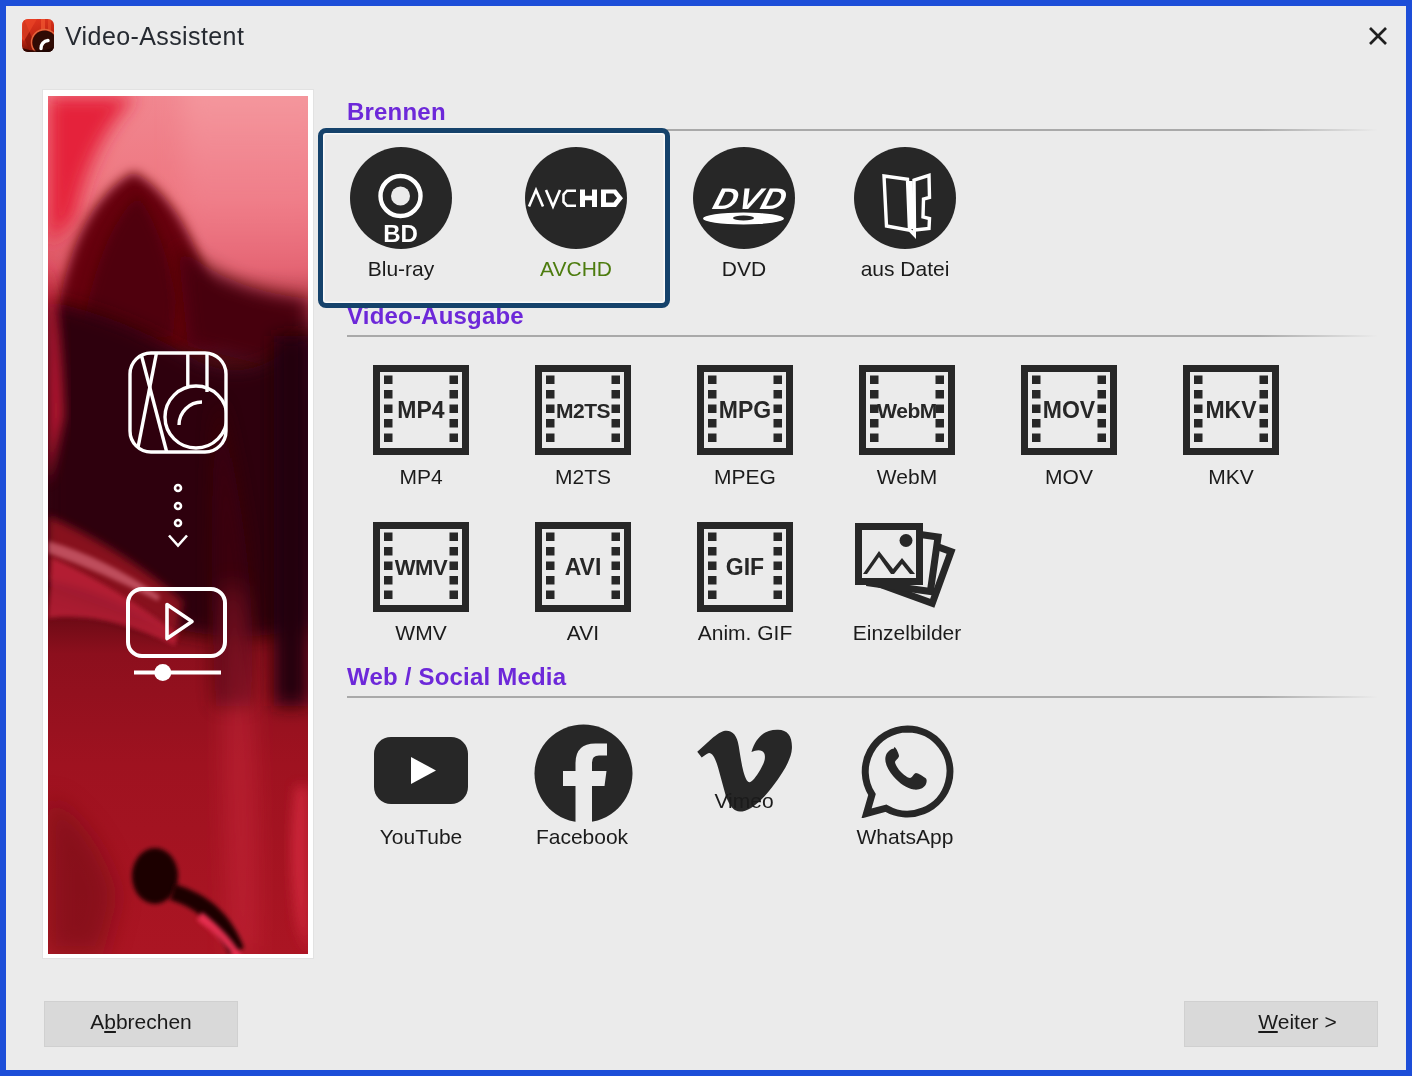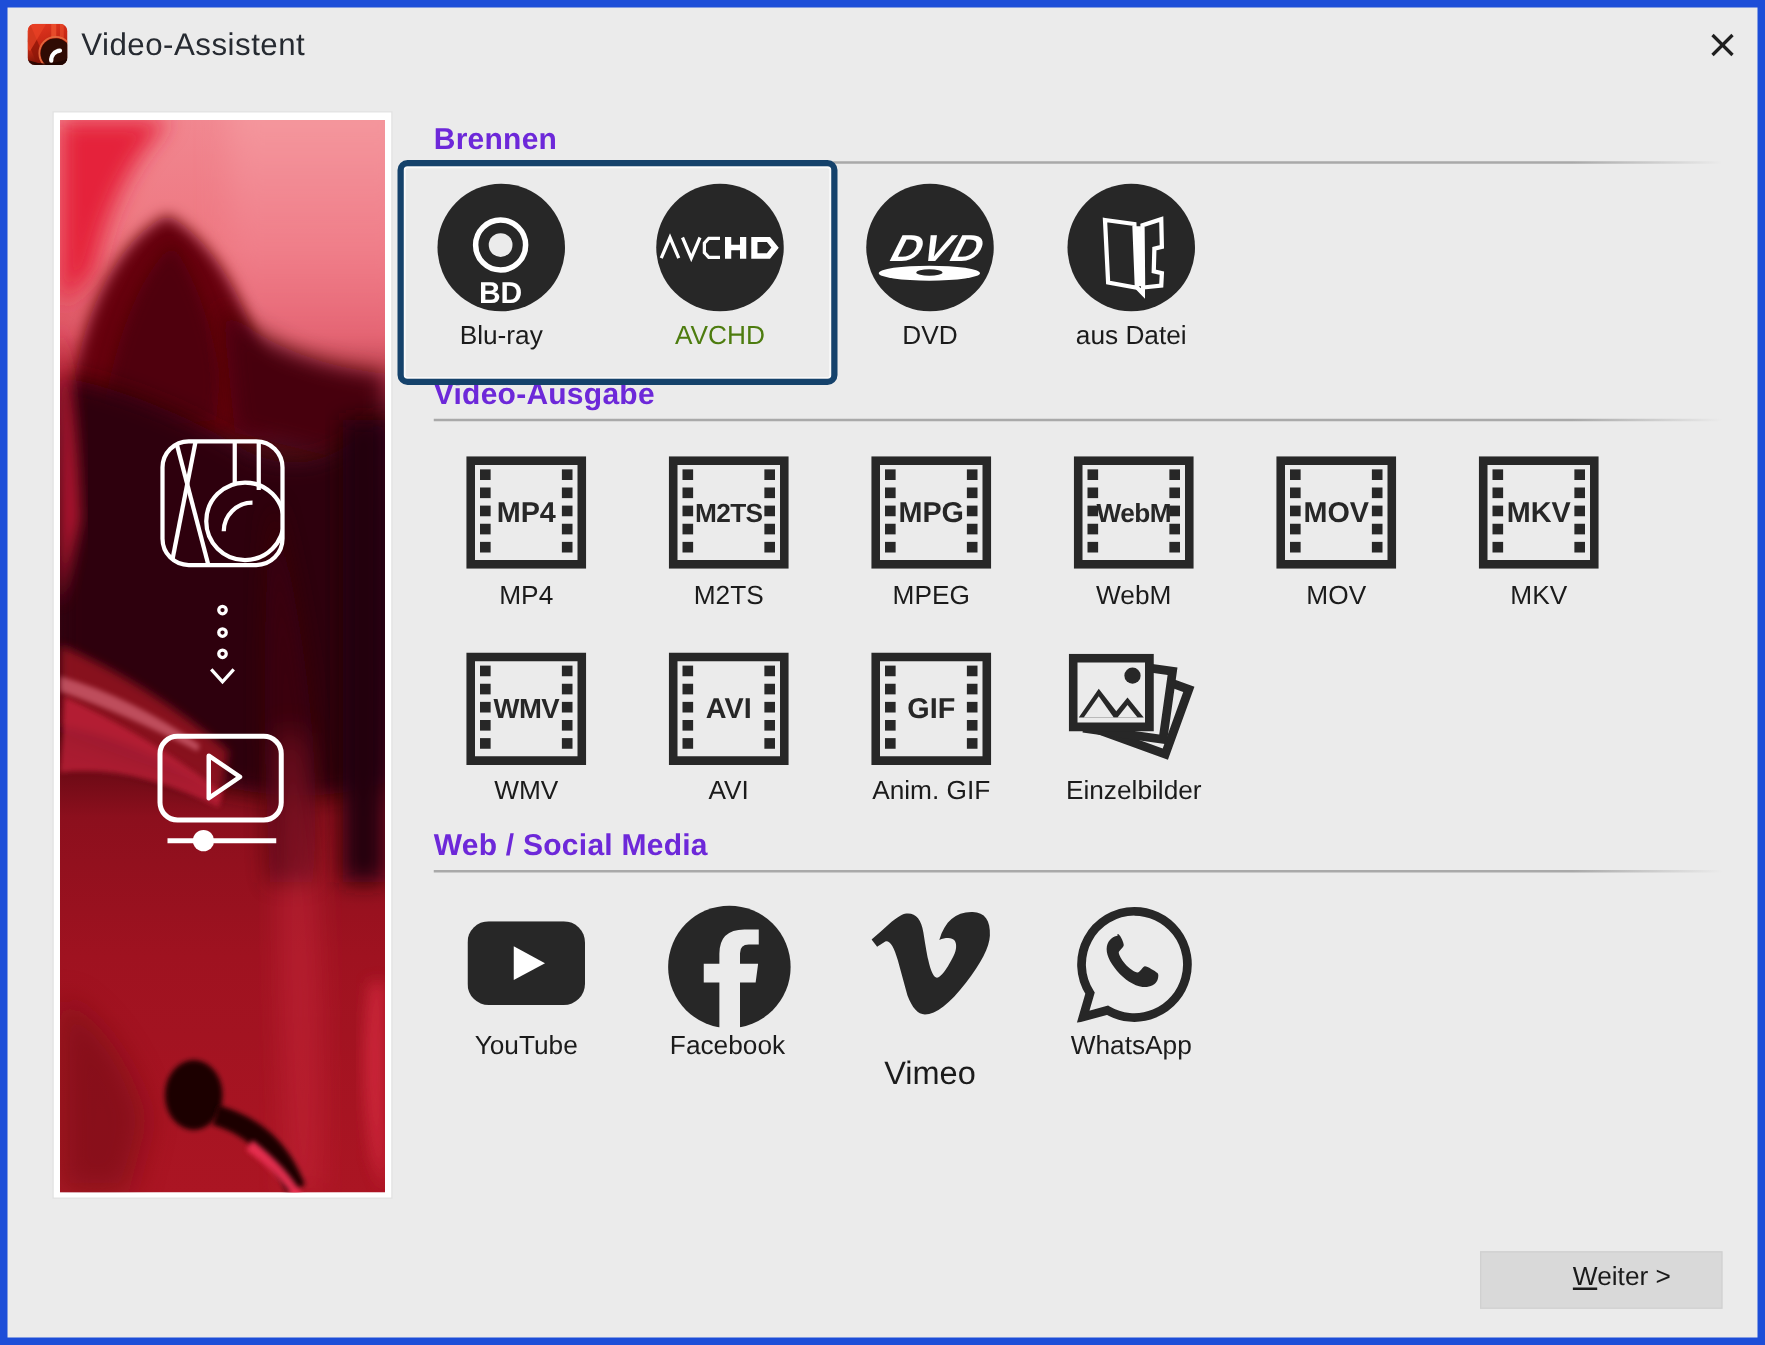--- a/index.html
+++ b/index.html
@@ -353,17 +353,20 @@
 </svg>
 <svg style="position:absolute;left:691px;top:722px" width="96" height="84" viewBox="0 0 96 84">
 <path fill="#272727" transform="translate(-7,-12) scale(4.55)" d="M22.396 7.164c-.093 2.026-1.507 4.799-4.245 8.32C15.322 19.161 12.928 21 10.97 21c-1.214 0-2.24-1.119-3.079-3.359-.56-2.053-1.119-4.106-1.679-6.159-.622-2.24-1.29-3.36-2.004-3.36-.156 0-.7.327-1.634.98L1.594 7.84c1.027-.902 2.04-1.805 3.037-2.708C6.001 3.95 7.03 3.327 7.715 3.264c1.62-.156 2.616.95 2.99 3.32.404 2.558.684 4.148.84 4.77.466 2.121.98 3.181 1.54 3.181.435 0 1.09-.688 1.96-2.063.872-1.374 1.34-2.42 1.402-3.14.125-1.187-.342-1.781-1.402-1.781-.498 0-1.012.114-1.54.34 1.023-3.35 2.977-4.977 5.862-4.884 2.139.063 3.148 1.45 3.03 4.157z"></path>
 </svg>
 <svg style="position:absolute;left:855px;top:719px" width="93" height="93" viewBox="0 0 93 93">
 <path fill="none" stroke="#272727" stroke-width="7" d="M 46.5,4 a 42.5,42.5 0 1 1 -21.5,79.2 L 5.5,88.5 11,69.5 A 42.5,42.5 0 0 1 46.5,4 Z"></path>
 <path fill="#272727" d="M 33,23.5 c -2.5,0 -7.5,3 -8.5,8.5 -1,5.5 2,12.5 8,19.5 6,7 13.5,12 20.5,13 5,0.7 10.5,-1.5 12,-5.5 1,-2.7 0.8,-4.8 0,-5.6 -2,-1.6 -8.2,-5.4 -10,-5.4 -1.8,0 -4,5 -6,5 -2,0 -7,-3.5 -10,-7 -3,-3.5 -5,-7.5 -5,-9 0,-1.5 4,-4 4,-6 0,-2 -2.5,-7.5 -4,-8.5 -0.3,-0.2 -0.6,-0.3 -1,-0.3 z"></path>
 </svg>
 <div class="lbl" style="left:305px;top:819.5px;font-size:21px;color:#1b1b1b">YouTube</div>
 <div class="lbl" style="left:466px;top:819.5px;font-size:21px;color:#1b1b1b">Facebook</div>
-<div class="lbl" style="left:628px;top:842px;font-size:26px;color:#1b1b1b">Vimeo</div>
+<div class="lbl" style="left:628px;top:784px;font-size:21px;color:#1b1b1b">Vimeo</div>
 <div class="lbl" style="left:789px;top:819.5px;font-size:21px;color:#1b1b1b">WhatsApp</div>
+<div class="btn" style="left:38px;top:995px;">
+      <span>A<u>b</u>brechen</span>
+    </div>
 <div class="btn" style="left:1178px;top:995px;padding-left:33px;">
       <span><u>W</u>eiter&nbsp;&gt;</span>
     </div>
 </div>
 </body></html>

